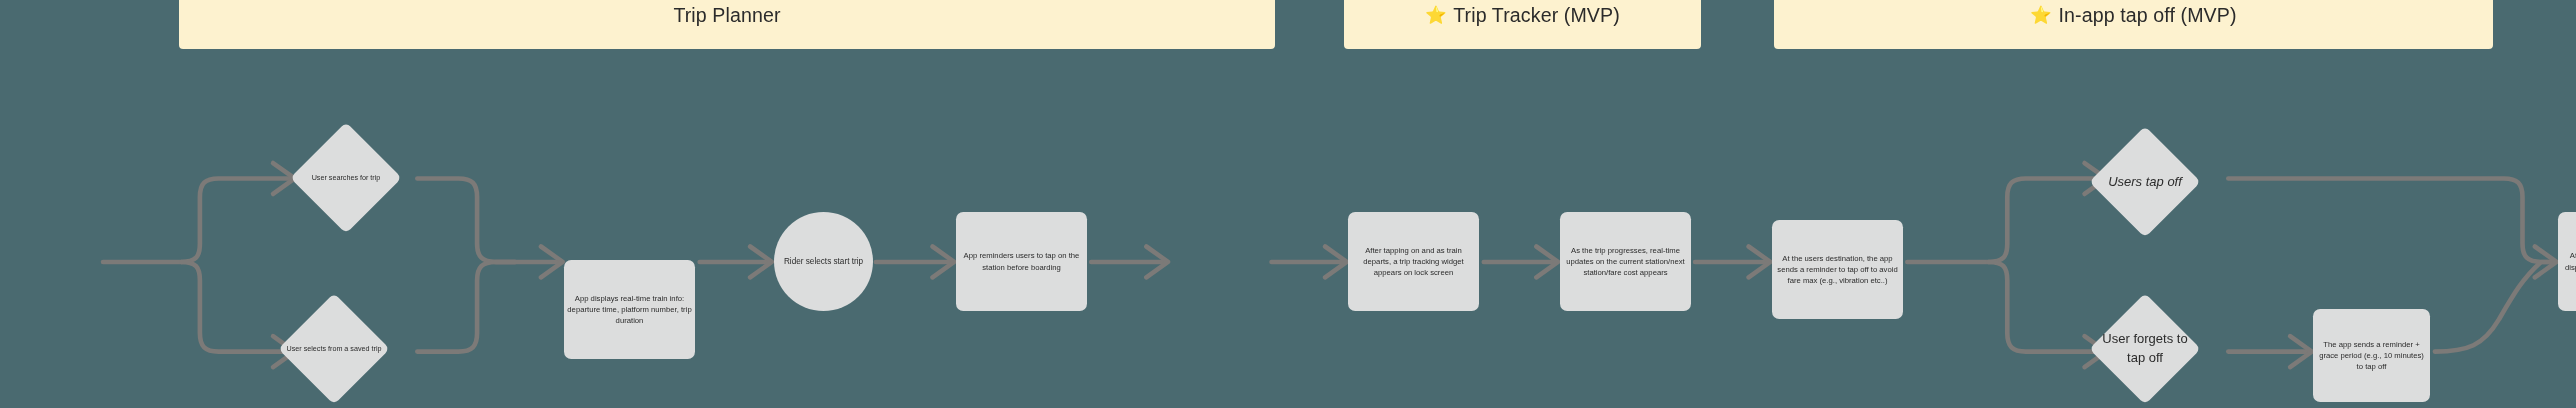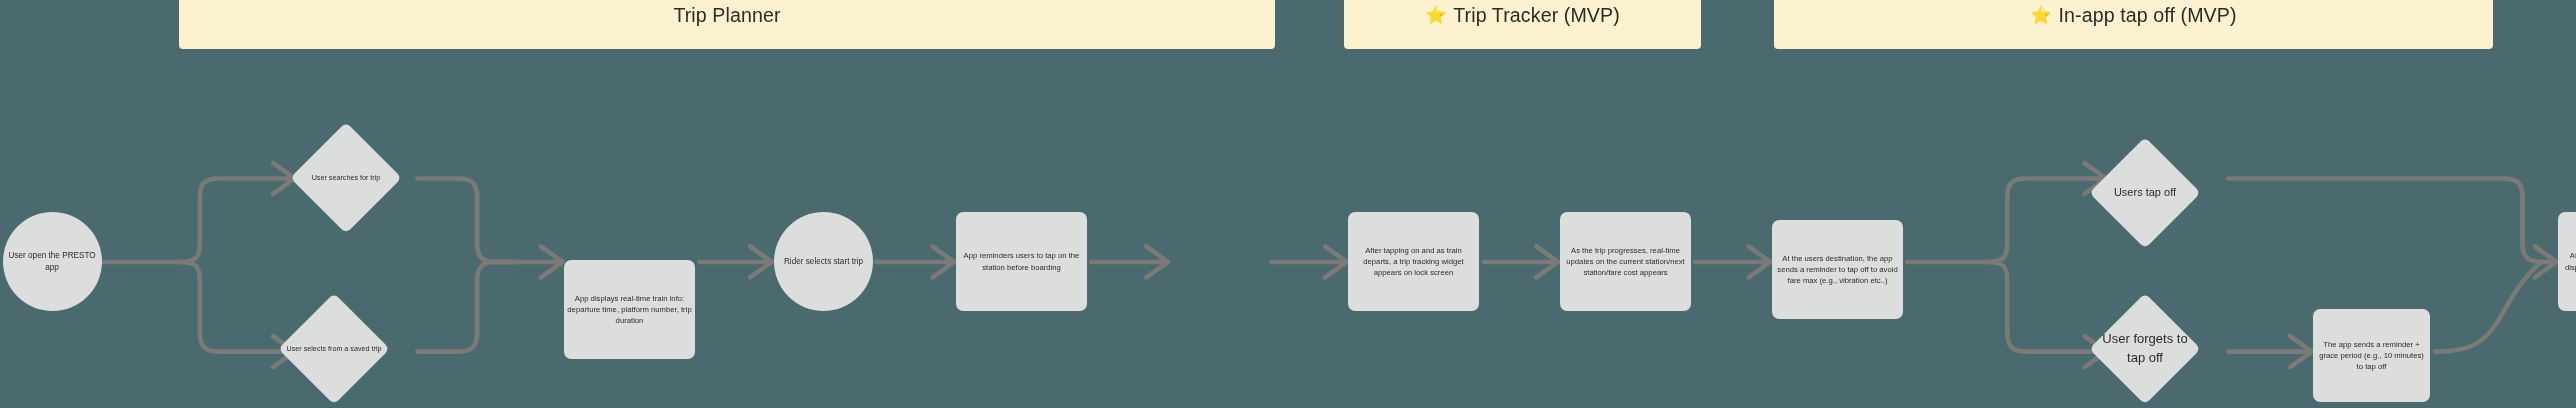--- a/index.html
+++ b/index.html
@@ -117,21 +117,21 @@
   #node-open-app        { left: 2.6px;    top: 212px; width: 99px; height: 99px; font-size: 8.2px; }
   #node-search-trip     { left: 290px;  top: 122px; width: 112px; height: 112px; font-size: 7.2px; justify-content: center; }
   #node-saved-trip      { left: 278px;  top: 293px; width: 112px; height: 112px; font-size: 7.2px; justify-content: center; }
   #node-train-info      { left: 564px; top: 212px; width: 131px; height: 99px; font-size: 7.7px; margin-top: 48px; }
   #node-start-trip      { left: 774px; top: 212px; width: 99px; height: 99px; font-size: 8.2px; }
   #node-tap-reminder    { left: 956px; top: 212px; width: 131px; height: 99px; font-size: 7.7px; }
   #node-rider-taps-on   { left: 1170px; top: 212px; width: 99px; height: 99px; font-size: 8.2px; }
   #node-tracking-widget { left: 1348px; top: 212px; width: 131px; height: 99px; font-size: 7.7px; }
   #node-realtime-update { left: 1560px; top: 212px; width: 131px; height: 99px; font-size: 7.7px; }
   #node-tapoff-reminder { left: 1772px; top: 212px; width: 131px; height: 99px; font-size: 7.7px; margin-top: 8px; }
-  #node-users-tap-off   { left: 2089px; top: 137px; width: 112px; height: 112px; font-size: 11px; }
+  #node-users-tap-off   { left: 2089px; top: 126px; width: 112px; height: 112px; font-size: 13px; font-style: italic; }
   #node-forgets-tap-off { left: 2089px; top: 293px; width: 112px; height: 112px; font-size: 13px; }
   #node-grace-period    { left: 2313px; top: 309px; width: 117px; height: 93px; font-size: 7.7px; }
   #node-trip-summary    { left: 2558px; top: 212px; width: 116px; height: 99px; font-size: 7.7px; }
 </style>
 </head>
 <body>
 
 <div id="board">
 
   <div class="banner" id="banner-trip-planner">
@@ -187,23 +187,20 @@
 
     <path class="edge" d="M 4325 346 L 4860 346 C 4886 346 4896 356 4896 382 L 4896 472 C 4896 498 4906 508 4932 508 L 4960 508"></path>
 
     <path class="edge" d="M 4325 682 L 4485 682"></path>
     <path class="head" d="M 4445 652 L 4487 682 L 4445 712"></path>
 
     <path class="edge" d="M 4726 682 C 4790 682 4820 670 4850 620 C 4878 572 4896 540 4932 508 L 4960 508"></path>
     <path class="head" d="M 4920 478 L 4962 508 L 4920 538"></path>
   </svg>
 
-  <div class="node shape-circle" id="node-open-app">
-    <span class="txt">User open the PRESTO app</span>
-  </div>
 
   <div class="node shape-diamond" id="node-search-trip">
     <span class="dia-bg"></span>
     <span class="txt">User searches for trip</span>
   </div>
 
   <div class="node shape-diamond" id="node-saved-trip">
     <span class="dia-bg"></span>
     <span class="txt">User selects from a saved trip</span>
   </div>

